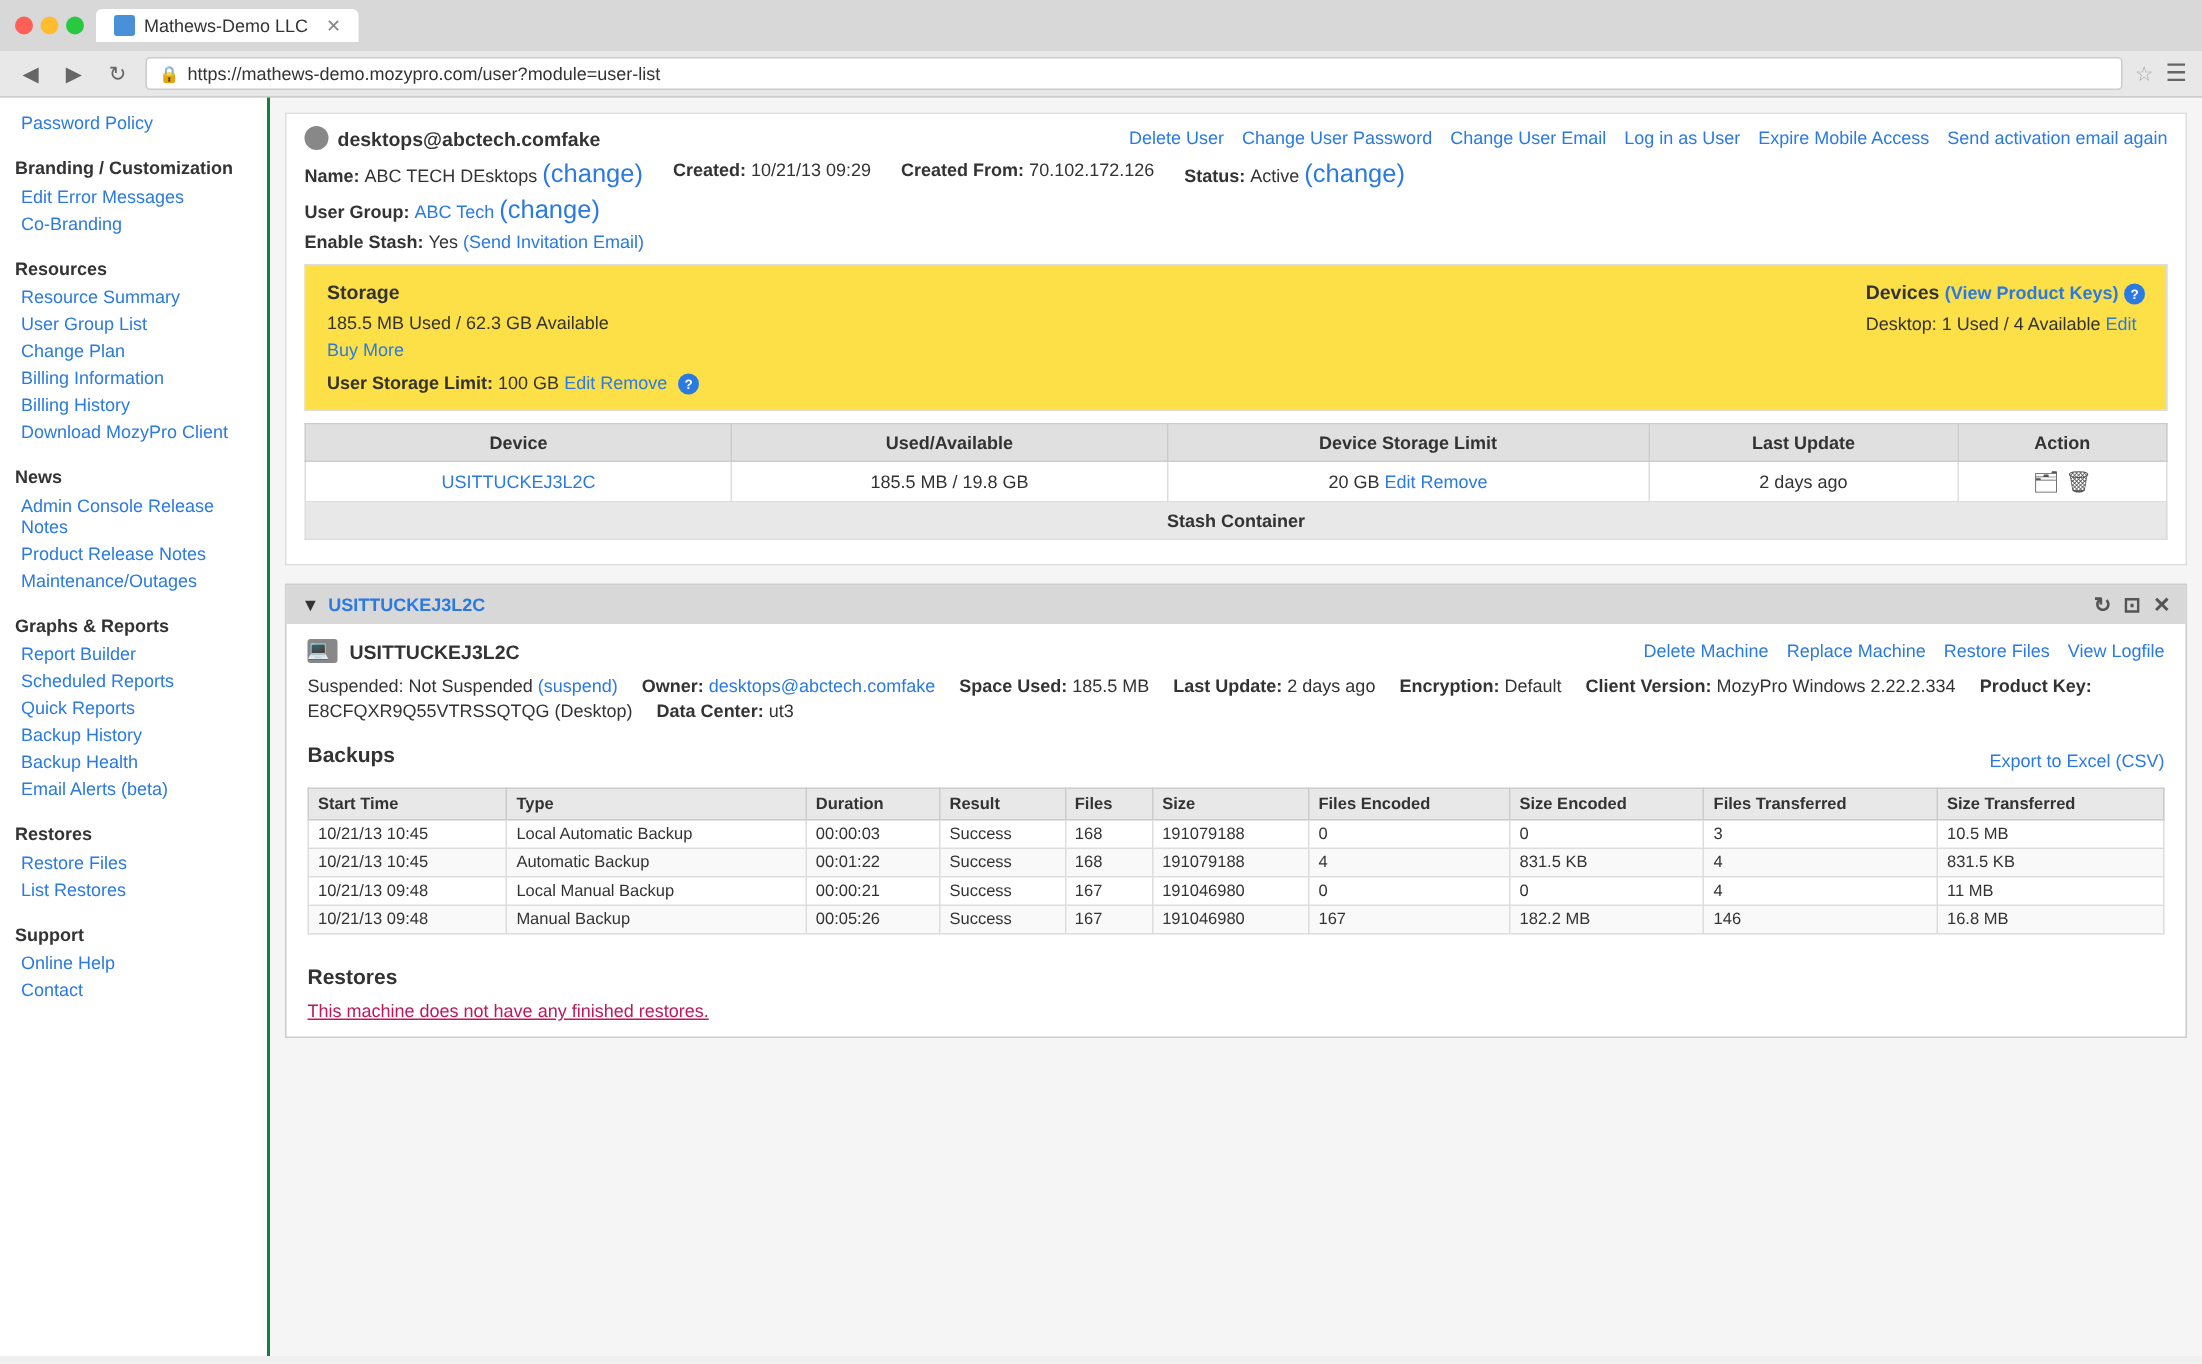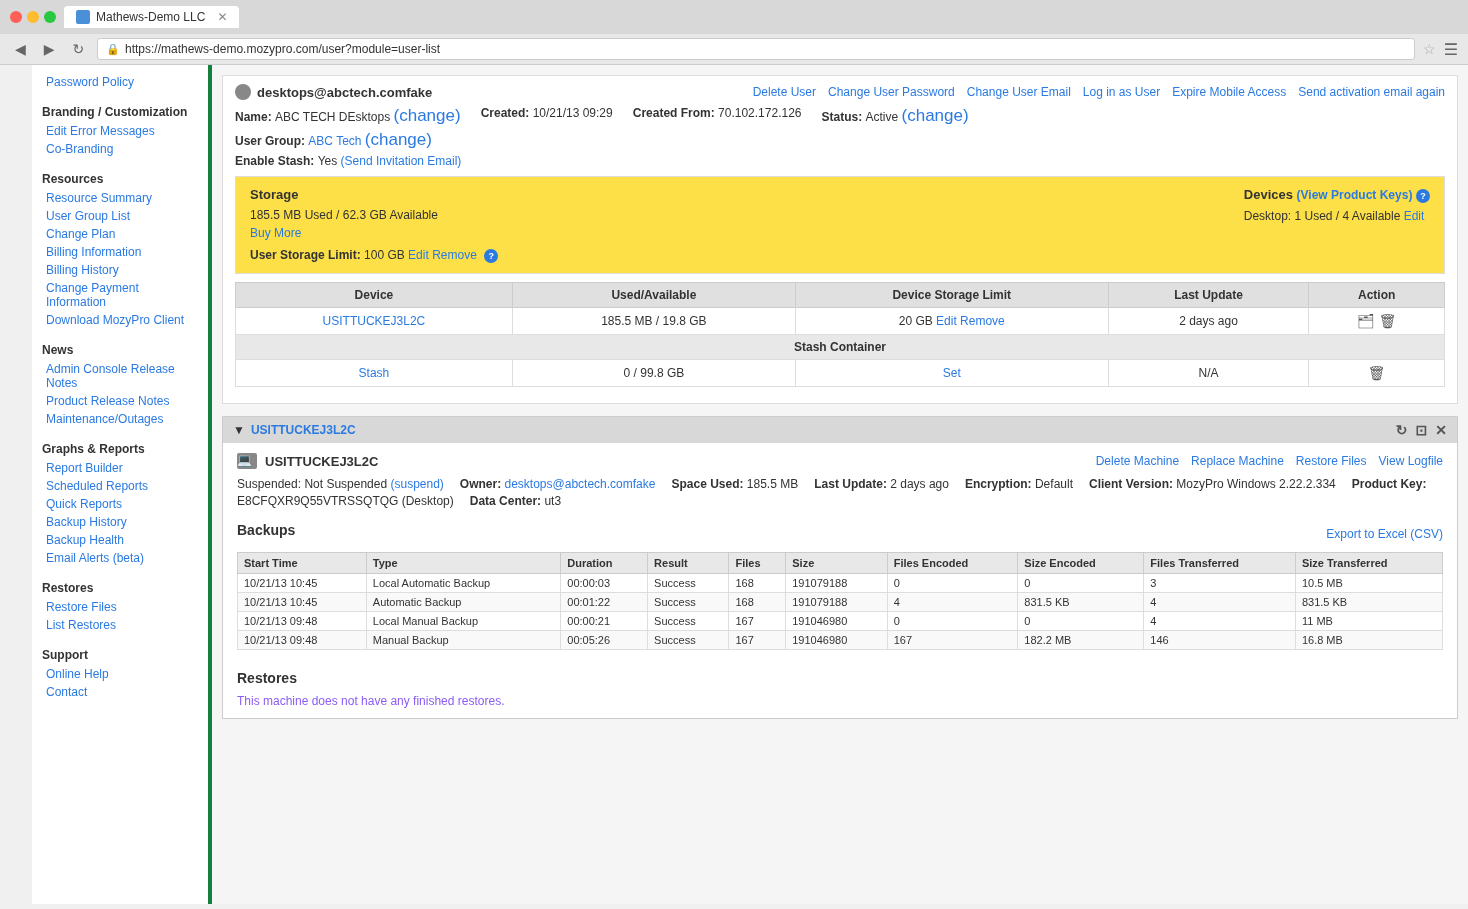--- a/index.html
+++ b/index.html
@@ -19,21 +19,21 @@
     .nav-btn { background: none; border: none; cursor: pointer; font-size: 14px; color: #666; padding: 2px 5px; }
     .address-bar { flex: 1; display: flex; align-items: center; background: #fff; border: 1px solid #ccc; border-radius: 3px; padding: 3px 8px; gap: 5px; }
     .lock-icon { color: #4a4; font-size: 11px; }
     .address-text { font-size: 12px; color: #333; }
     .star-btn { color: #aaa; font-size: 14px; margin-left: auto; }
 
     
     .app-layout { display: flex; height: calc(100vh - 70px); }
 
     
-    .sidebar { width: 180px; min-width: 180px; background: #fff; border-right: 4px solid #15803d; overflow-y: auto; padding: 8px 0; margin-left: 32px; }
+    .sidebar { width: 180px; min-width: 180px; background: #fff; border-right: 2px solid #15803d; overflow-y: auto; padding: 8px 0; }
     .sidebar-section-title { font-weight: bold; font-size: 12px; color: #333; padding: 8px 10px 3px 10px; }
     .sidebar-item { padding: 2px 10px 2px 14px; }
     .sidebar-item a { color: #2a7ae2; text-decoration: none; font-size: 12px; }
     .sidebar-section { margin-bottom: 6px; }
 
     
     .main-content { flex: 1; overflow-y: auto; background: #f5f5f5; padding: 10px; }
 
     
     .user-header { background: #fff; border: 1px solid #ddd; padding: 8px 12px; margin-bottom: 8px; }
@@ -86,21 +86,21 @@
     .section-title { font-size: 14px; font-weight: bold; margin-bottom: 8px; }
     .export-link { color: #2a7ae2; text-decoration: none; font-size: 12px; float: right; }
 
     .backup-table { width: 100%; border-collapse: collapse; font-size: 11px; }
     .backup-table th { background: #e8e8e8; border: 1px solid #ccc; padding: 4px 6px; text-align: left; font-weight: bold; }
     .backup-table td { border: 1px solid #ddd; padding: 3px 6px; background: #fff; }
     .backup-table tr:nth-child(even) td { background: #f9f9f9; }
 
     
     .restores-section { margin-top: 20px; }
-    .restores-section p { font-size: 12px; color: #8b5cf6; margin-top: 6px; }
+    .restores-section p { font-size: 12px; color: #be185d; margin-top: 6px; text-decoration: underline; }
 
     .edit-link { color: #2a7ae2; text-decoration: none; }
     .remove-link { color: #2a7ae2; text-decoration: none; }
     .change-link { color: #2a7ae2; text-decoration: none; font-size: 17px; }
     .blue-link { color: #2a7ae2; text-decoration: none; }
   </style>
 </head>
 <body>
 
 <div class="browser-chrome">
@@ -144,21 +144,20 @@
       <div class="sidebar-item"><a href="#">Co-Branding</a></div>
     </div>
 
     <div class="sidebar-section">
       <div class="sidebar-section-title">Resources</div>
       <div class="sidebar-item"><a href="#">Resource Summary</a></div>
       <div class="sidebar-item"><a href="#">User Group List</a></div>
       <div class="sidebar-item"><a href="#">Change Plan</a></div>
       <div class="sidebar-item"><a href="#">Billing Information</a></div>
       <div class="sidebar-item"><a href="#">Billing History</a></div>
-      <div class="sidebar-item"><a href="#">Change Payment Information</a></div>
       <div class="sidebar-item"><a href="#">Download MozyPro Client</a></div>
     </div>
 
     <div class="sidebar-section">
       <div class="sidebar-section-title">News</div>
       <div class="sidebar-item"><a href="#">Admin Console Release Notes</a></div>
       <div class="sidebar-item"><a href="#">Product Release Notes</a></div>
       <div class="sidebar-item"><a href="#">Maintenance/Outages</a></div>
     </div>
 
@@ -287,29 +286,20 @@
             <td>2 days ago</td>
             <td>
               <div class="action-icons">
                 <span class="folder-icon" title="Browse">🗂</span>
                 <span class="trash-icon" title="Delete">🗑</span>
               </div>
             </td>
           </tr>
           <tr class="section-header">
             <td colspan="5">Stash Container</td>
-          </tr>
-          <tr>
-            <td><a href="#" class="blue-link">Stash</a></td>
-            <td>0 / 99.8 GB</td>
-            <td><a href="#" class="blue-link">Set</a></td>
-            <td>N/A</td>
-            <td>
-              <span class="trash-icon" title="Delete">🗑</span>
-            </td>
           </tr>
         </tbody>
       </table>
     </div>
 
     <div class="device-panel">
       <div class="device-panel-header">
         <div class="device-panel-header-left">
           <span style="cursor:pointer;">▼</span>
           <a href="#" class="blue-link">USITTUCKEJ3L2C</a>

